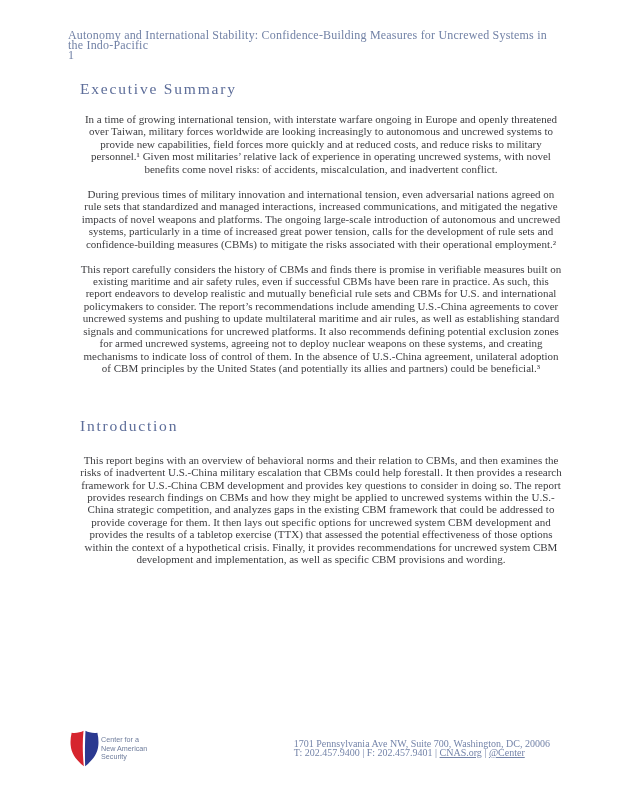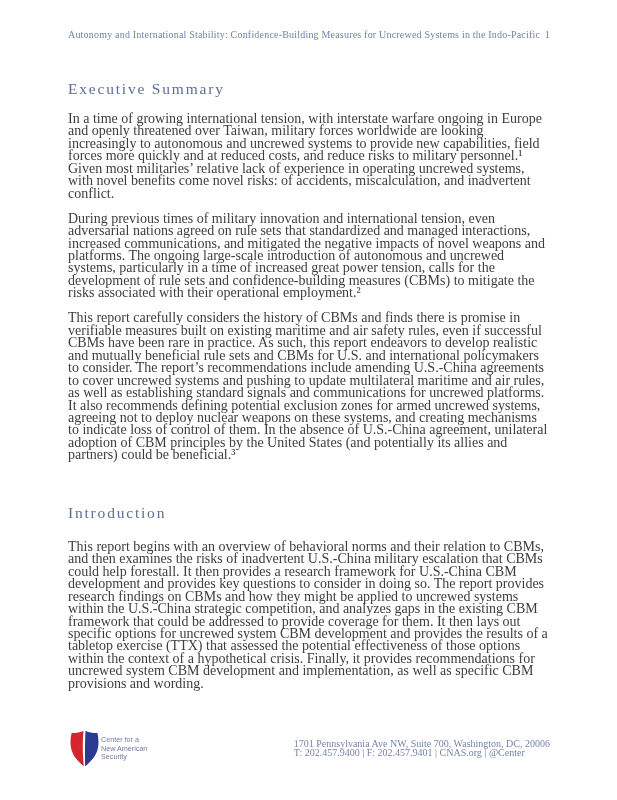--- a/index.html
+++ b/index.html
@@ -12,51 +12,52 @@
     overflow: hidden;
   }
   
   .running-header {
     position: absolute;
     top: 30px;
     left: 68px;
     width: 482px;
     display: flex;
     justify-content: space-between;
-    font-size: 10px;
+    font-size: 12px;
     line-height: 10px;
     color: #7282a6;
     letter-spacing: 0.2px;
+    flex-direction: column;
   }
   
   .content {
     position: absolute;
     top: 79px;
-    left: 68px;
+    left: 80px;
     width: 482px;
   }
   .section-heading {
     font-family: "Liberation Serif", serif;
     font-weight: 400;
     font-size: 15.5px;
     line-height: 19px;
     letter-spacing: 1.8px;
     color: #5d6d99;
     margin: 0 0 15px 0;
   }
   .section-heading.intro {
     margin-top: 41px;
     margin-bottom: 19px;
   }
   .content p {
     margin: 0 0 12.5px 0;
-    font-size: 14px;
+    font-size: 11px;
     line-height: 12.45px;
     color: #3d3d40;
-    text-align: left;
+    text-align: center;
   }
   
   .footer-brand {
     position: absolute;
     left: 68px;
     top: 728px;
     display: flex;
     gap: 0;
   }
   .shield-svg { width: 33px; height: 42px; display: block; }
@@ -75,20 +76,21 @@
     right: 67px;
     font-family: "Liberation Serif", serif;
     font-size: 10px;
     line-height: 9px;
     color: #7484a9;
     white-space: nowrap;
     text-align: left;
   }
   .footer-address a {
     color: #7484a9;
+    text-decoration: underline;
     cursor: pointer;
   }
 </style>
 </head>
 <body>
 
 <div class="page">
 
   <div class="running-header">
     <span>Autonomy and International Stability: Confidence-Building Measures for Uncrewed Systems in the Indo-Pacific</span>

